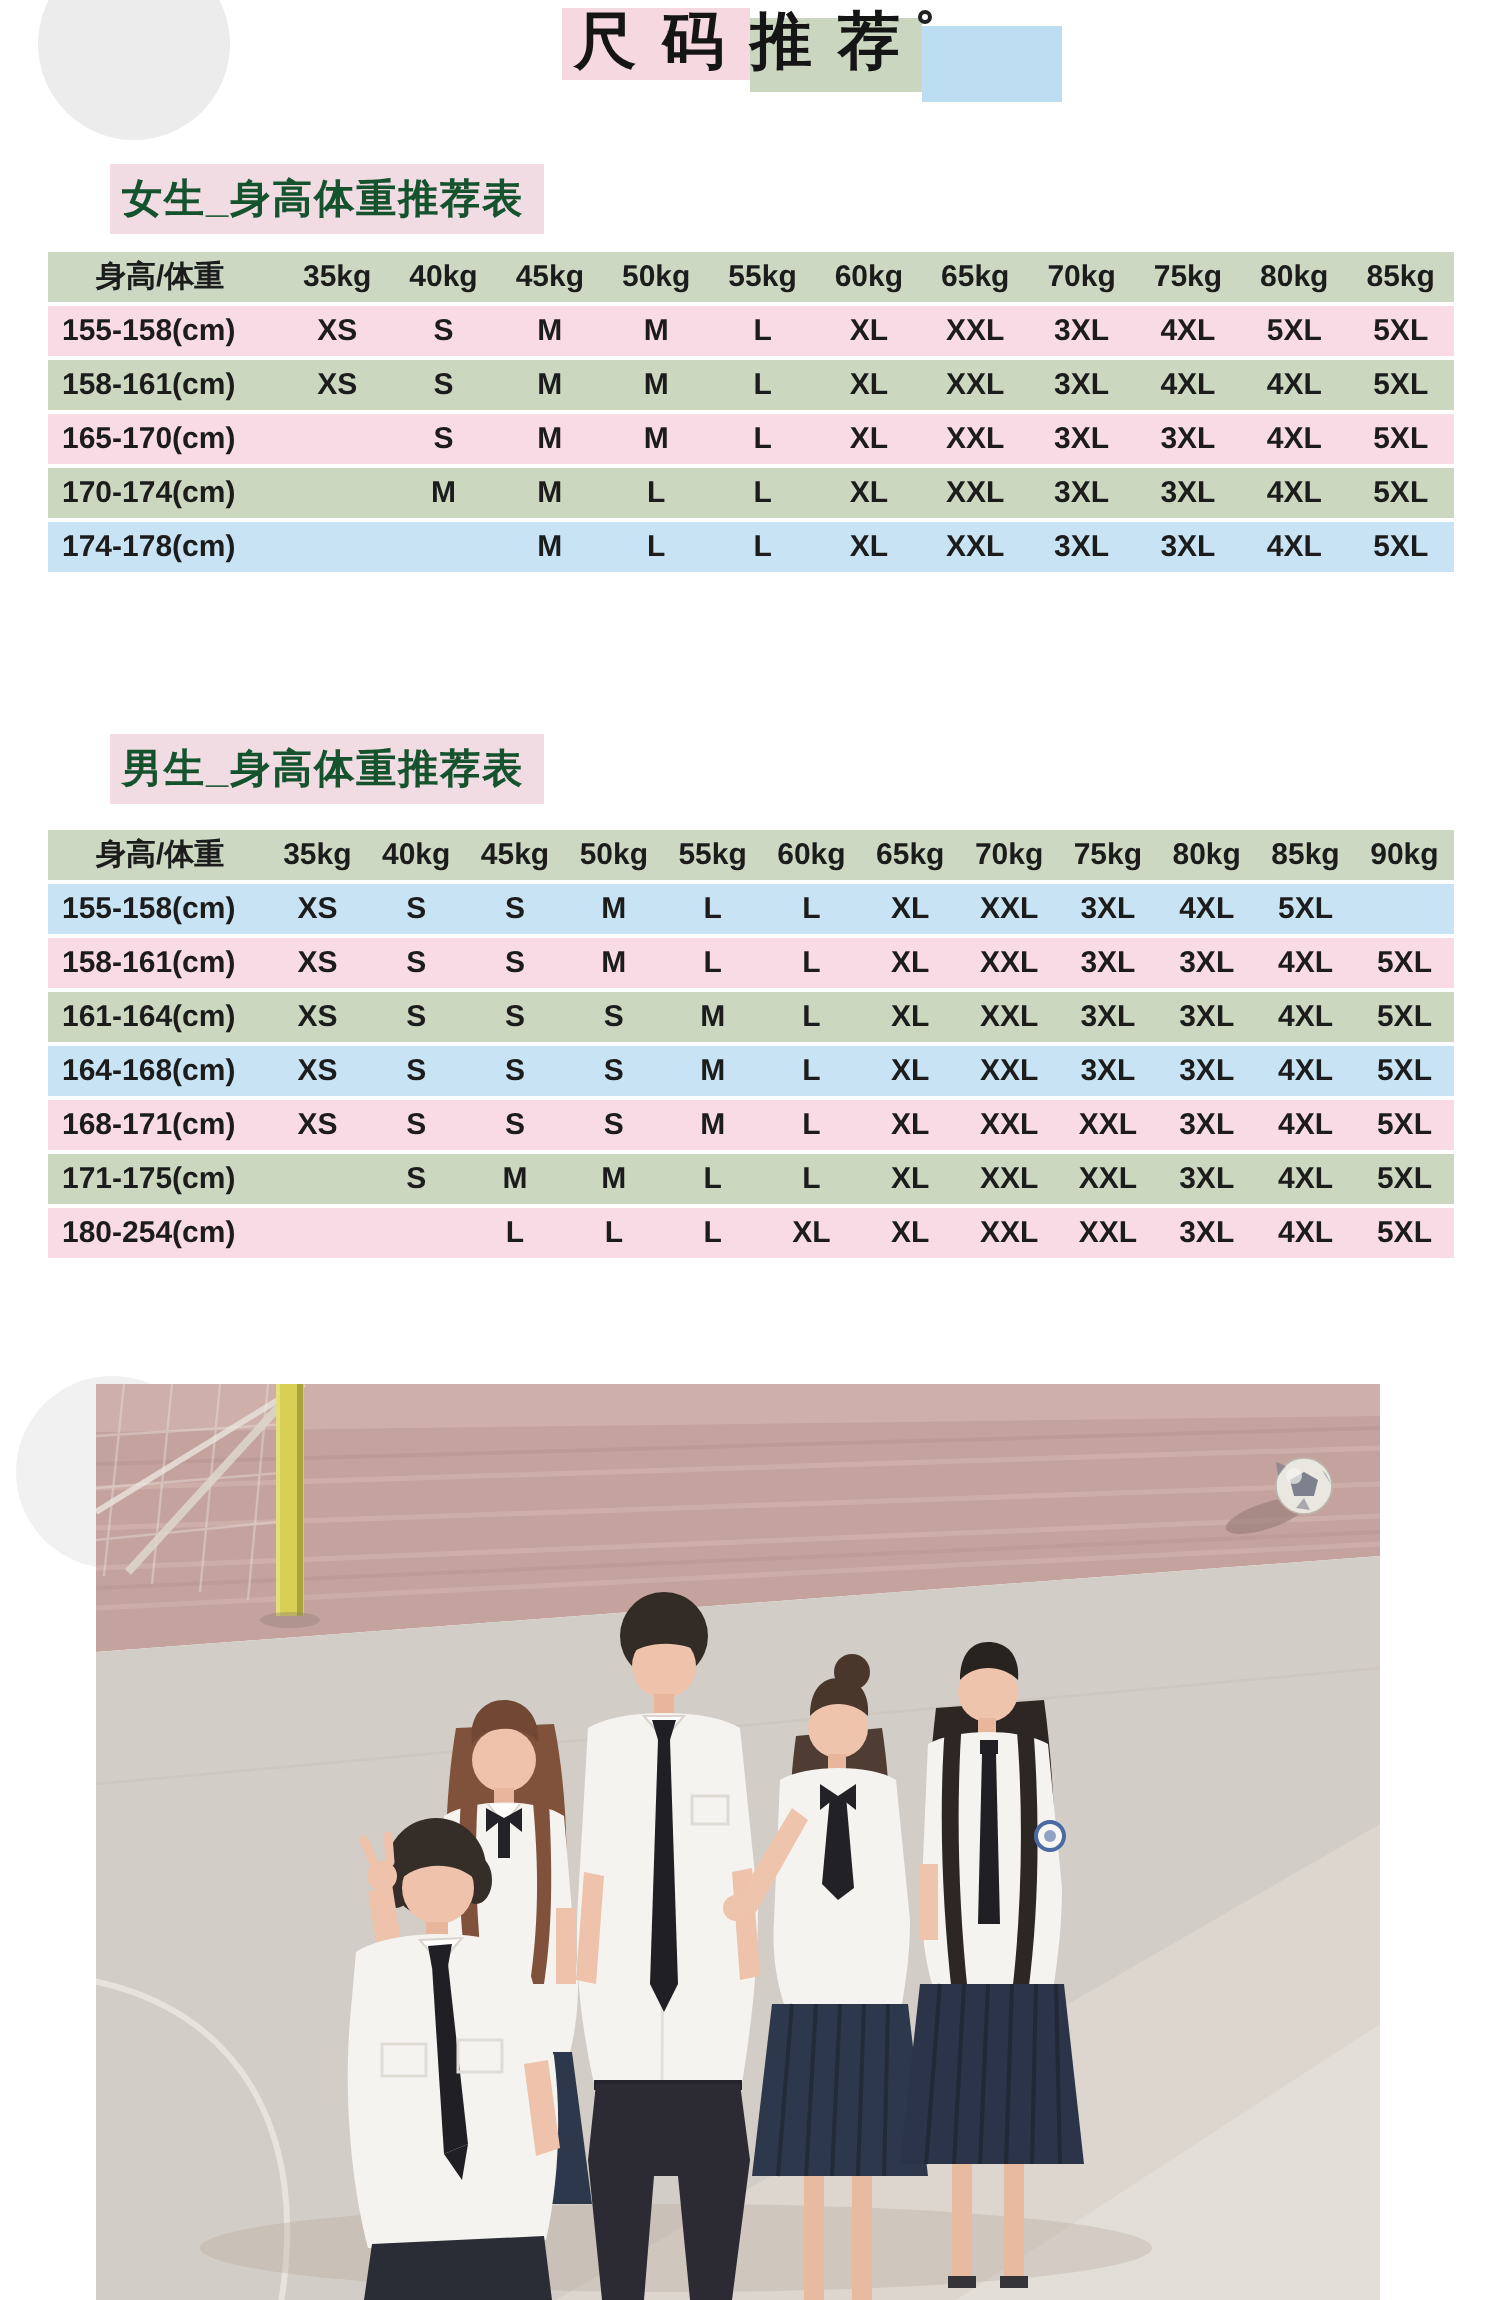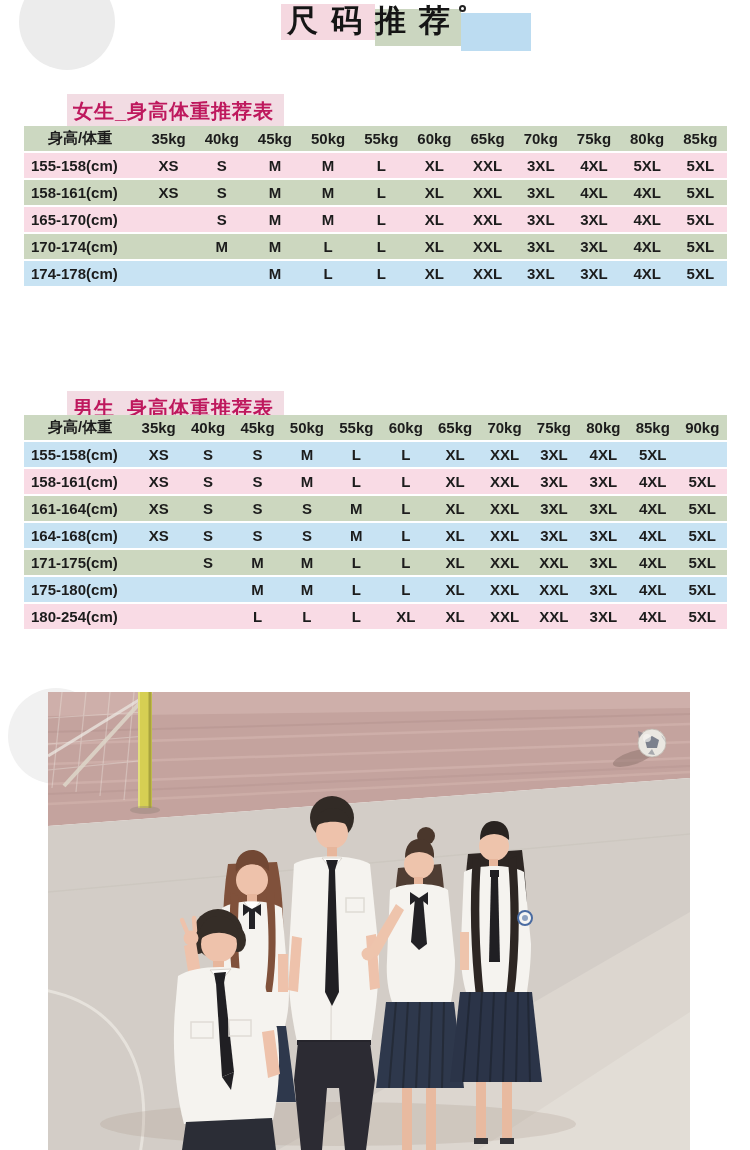--- a/index.html
+++ b/index.html
@@ -32,26 +32,26 @@
     background:transparent;
   }
   .en-subtitle {
     position:relative; z-index:1; margin-top:0px;
     font-size:19px; font-weight:bold; letter-spacing:2.4px;
     white-space:nowrap; color:#111;
   }
 
   
   .section-title {
-    position:absolute; z-index:2; margin:12px;
+    position:absolute; z-index:2; margin:0;
     font-size:20px; font-weight:bold; letter-spacing:1px;
-    padding:4px 10px 4px 6px; color:#be185d; white-space:nowrap;
+    padding:4px 10px 4px 6px; color:#14532d; white-space:nowrap;
   }
   #girls-title { left:55px; top:82px; }
-  #boys-title  { left:55px; top:379px; }
+  #boys-title  { left:55px; top:367px; }
 
   
   .size-table {
     position:absolute; left:24px; z-index:2;
     width:703px; table-layout:fixed;
     border-collapse:separate; border-spacing:0 2px;
     font-weight:bold; color:#1c1c1c;
   }
   #girls-table { top:124px; }
   #boys-table  { top:413px; }
@@ -278,48 +278,48 @@
         <td style="background: rgb(200, 227, 243);">M</td>
         <td style="background: rgb(200, 227, 243);">L</td>
         <td style="background: rgb(200, 227, 243);">XL</td>
         <td style="background: rgb(200, 227, 243);">XXL</td>
         <td style="background: rgb(200, 227, 243);">3XL</td>
         <td style="background: rgb(200, 227, 243);">3XL</td>
         <td style="background: rgb(200, 227, 243);">4XL</td>
         <td style="background: rgb(200, 227, 243);">5XL</td>
       </tr>
       <tr>
+        <td class="height-label" style="background: rgb(249, 219, 229);">168-171(cm)</td>
+        <td style="background: rgb(249, 219, 229);">XS</td>
+        <td style="background: rgb(249, 219, 229);">S</td>
+        <td style="background: rgb(249, 219, 229);">S</td>
+        <td style="background: rgb(249, 219, 229);">S</td>
+        <td style="background: rgb(249, 219, 229);">M</td>
+        <td style="background: rgb(249, 219, 229);">L</td>
+        <td style="background: rgb(249, 219, 229);">XL</td>
+        <td style="background: rgb(249, 219, 229);">XXL</td>
+        <td style="background: rgb(249, 219, 229);">XXL</td>
+        <td style="background: rgb(249, 219, 229);">3XL</td>
+        <td style="background: rgb(249, 219, 229);">4XL</td>
+        <td style="background: rgb(249, 219, 229);">5XL</td>
+      </tr>
+      <tr>
         <td class="height-label" style="background: rgb(204, 215, 191);">171-175(cm)</td>
         <td style="background: rgb(204, 215, 191);"></td>
         <td style="background: rgb(204, 215, 191);">S</td>
         <td style="background: rgb(204, 215, 191);">M</td>
         <td style="background: rgb(204, 215, 191);">M</td>
         <td style="background: rgb(204, 215, 191);">L</td>
         <td style="background: rgb(204, 215, 191);">L</td>
         <td style="background: rgb(204, 215, 191);">XL</td>
         <td style="background: rgb(204, 215, 191);">XXL</td>
         <td style="background: rgb(204, 215, 191);">XXL</td>
         <td style="background: rgb(204, 215, 191);">3XL</td>
         <td style="background: rgb(204, 215, 191);">4XL</td>
         <td style="background: rgb(204, 215, 191);">5XL</td>
-      </tr>
-      <tr>
-        <td class="height-label" style="background: rgb(200, 227, 243);">175-180(cm)</td>
-        <td style="background: rgb(200, 227, 243);"></td>
-        <td style="background: rgb(200, 227, 243);"></td>
-        <td style="background: rgb(200, 227, 243);">M</td>
-        <td style="background: rgb(200, 227, 243);">M</td>
-        <td style="background: rgb(200, 227, 243);">L</td>
-        <td style="background: rgb(200, 227, 243);">L</td>
-        <td style="background: rgb(200, 227, 243);">XL</td>
-        <td style="background: rgb(200, 227, 243);">XXL</td>
-        <td style="background: rgb(200, 227, 243);">XXL</td>
-        <td style="background: rgb(200, 227, 243);">3XL</td>
-        <td style="background: rgb(200, 227, 243);">4XL</td>
-        <td style="background: rgb(200, 227, 243);">5XL</td>
       </tr>
       <tr>
         <td class="height-label" style="background: rgb(249, 219, 229);">180-254(cm)</td>
         <td style="background: rgb(249, 219, 229);"></td>
         <td style="background: rgb(249, 219, 229);"></td>
         <td style="background: rgb(249, 219, 229);">L</td>
         <td style="background: rgb(249, 219, 229);">L</td>
         <td style="background: rgb(249, 219, 229);">L</td>
         <td style="background: rgb(249, 219, 229);">XL</td>
         <td style="background: rgb(249, 219, 229);">XL</td>

